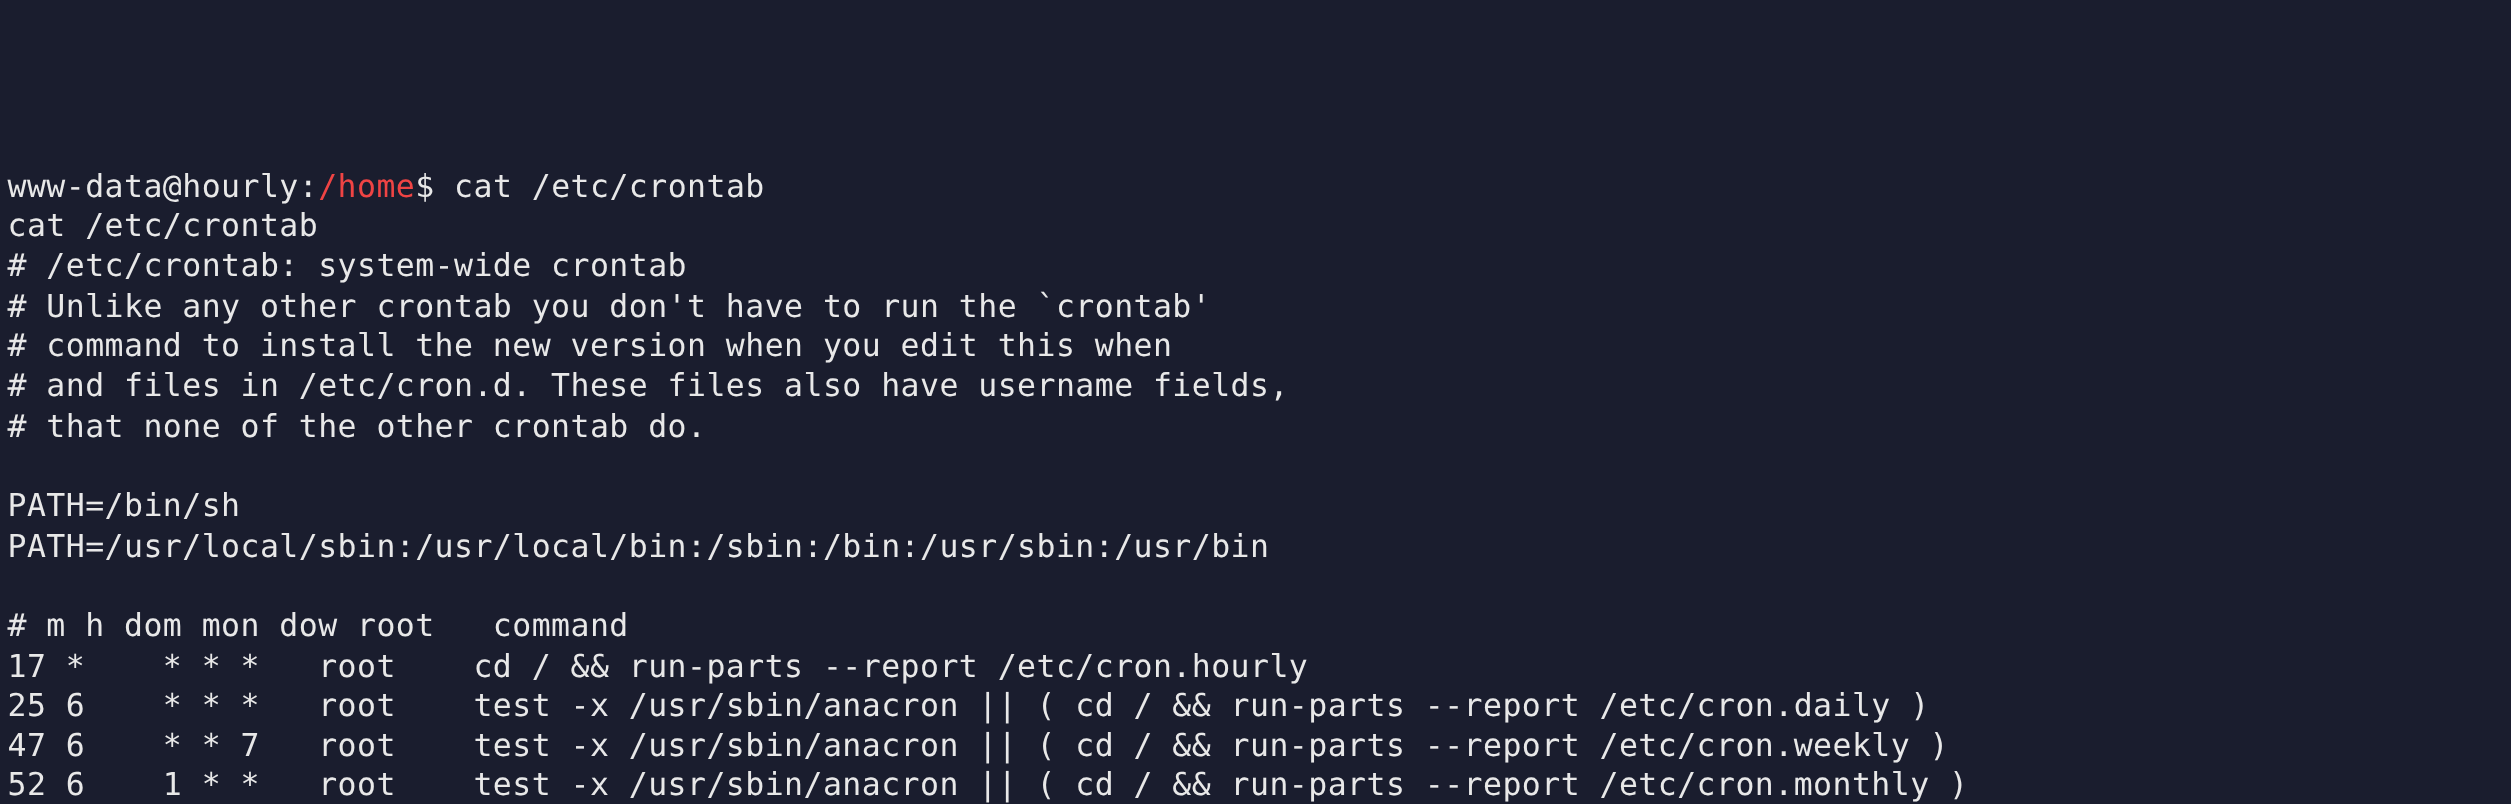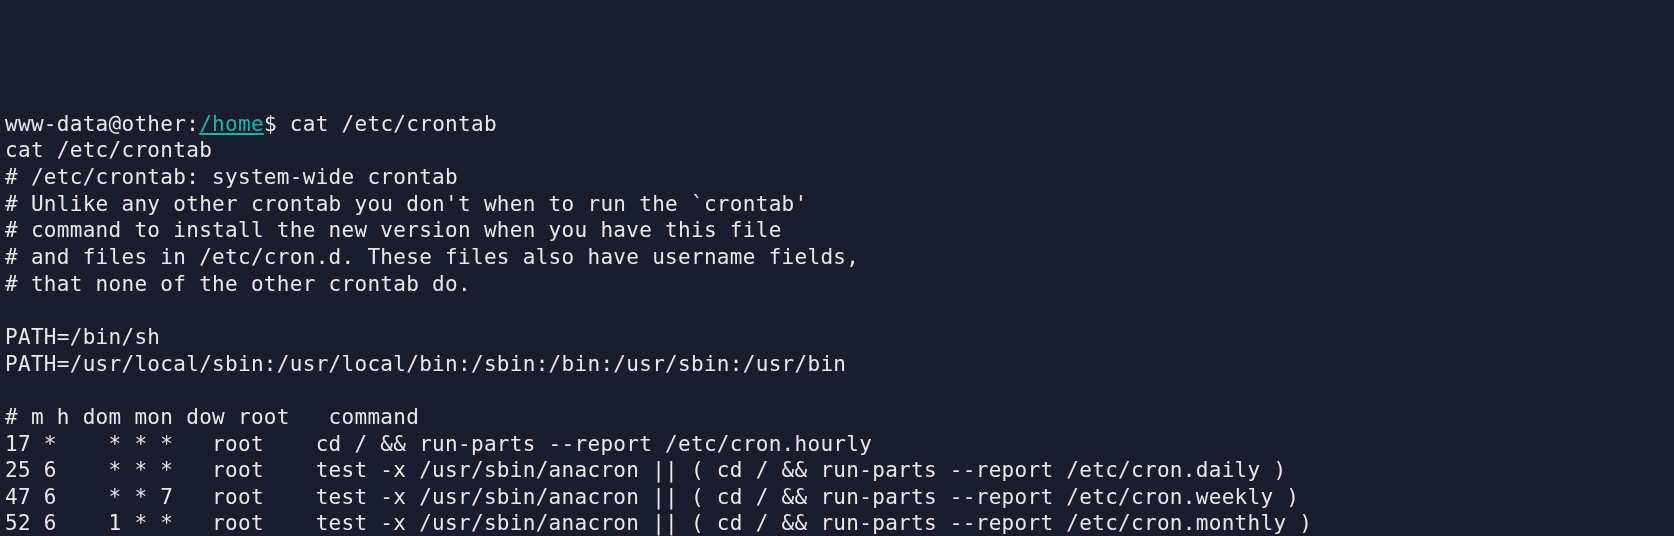--- a/index.html
+++ b/index.html
@@ -14,40 +14,39 @@
       font-size: 21px;
       line-height: 1.27;
       padding: 4px 5px;
       white-space: pre;
       letter-spacing: 0.3px;
     }
     .prompt-user {
       color: #e8e8e8;
     }
     .prompt-path {
-      color: #14b8a6;
-      text-decoration: underline;
+      color: #ef4444;
     }
     .command-input {
       color: #e8e8e8;
     }
     .output {
       color: #e8e8e8;
     }
   </style>
 </head>
 <body>
 
 
 
-<div><span><span class="prompt-user">www-data@other</span><span>:</span><span class="prompt-path">/home</span><span>$</span> <span class="command-input">cat /etc/crontab</span></span>
+<div><span><span class="prompt-user">www-data@hourly</span><span>:</span><span class="prompt-path">/home</span><span>$</span> <span class="command-input">cat /etc/crontab</span></span>
 <span class="output">cat /etc/crontab</span>
 <span class="output"># /etc/crontab: system-wide crontab</span>
-<span class="output"># Unlike any other crontab you don't when to run the `crontab'</span>
-<span class="output"># command to install the new version when you have this file</span>
+<span class="output"># Unlike any other crontab you don't have to run the `crontab'</span>
+<span class="output"># command to install the new version when you edit this when</span>
 <span class="output"># and files in /etc/cron.d. These files also have username fields,</span>
 <span class="output"># that none of the other crontab do.</span>
 <span class="output"></span>
 <span class="output">PATH=/bin/sh</span>
 <span class="output">PATH=/usr/local/sbin:/usr/local/bin:/sbin:/bin:/usr/sbin:/usr/bin</span>
 <span class="output"></span>
 <span class="output"># m h dom mon dow root   command</span>
 <span class="output">17 *    * * *   root    cd / &amp;&amp; run-parts --report /etc/cron.hourly</span>
 <span class="output">25 6    * * *   root    test -x /usr/sbin/anacron || ( cd / &amp;&amp; run-parts --report /etc/cron.daily )</span>
 <span class="output">47 6    * * 7   root    test -x /usr/sbin/anacron || ( cd / &amp;&amp; run-parts --report /etc/cron.weekly )</span>

